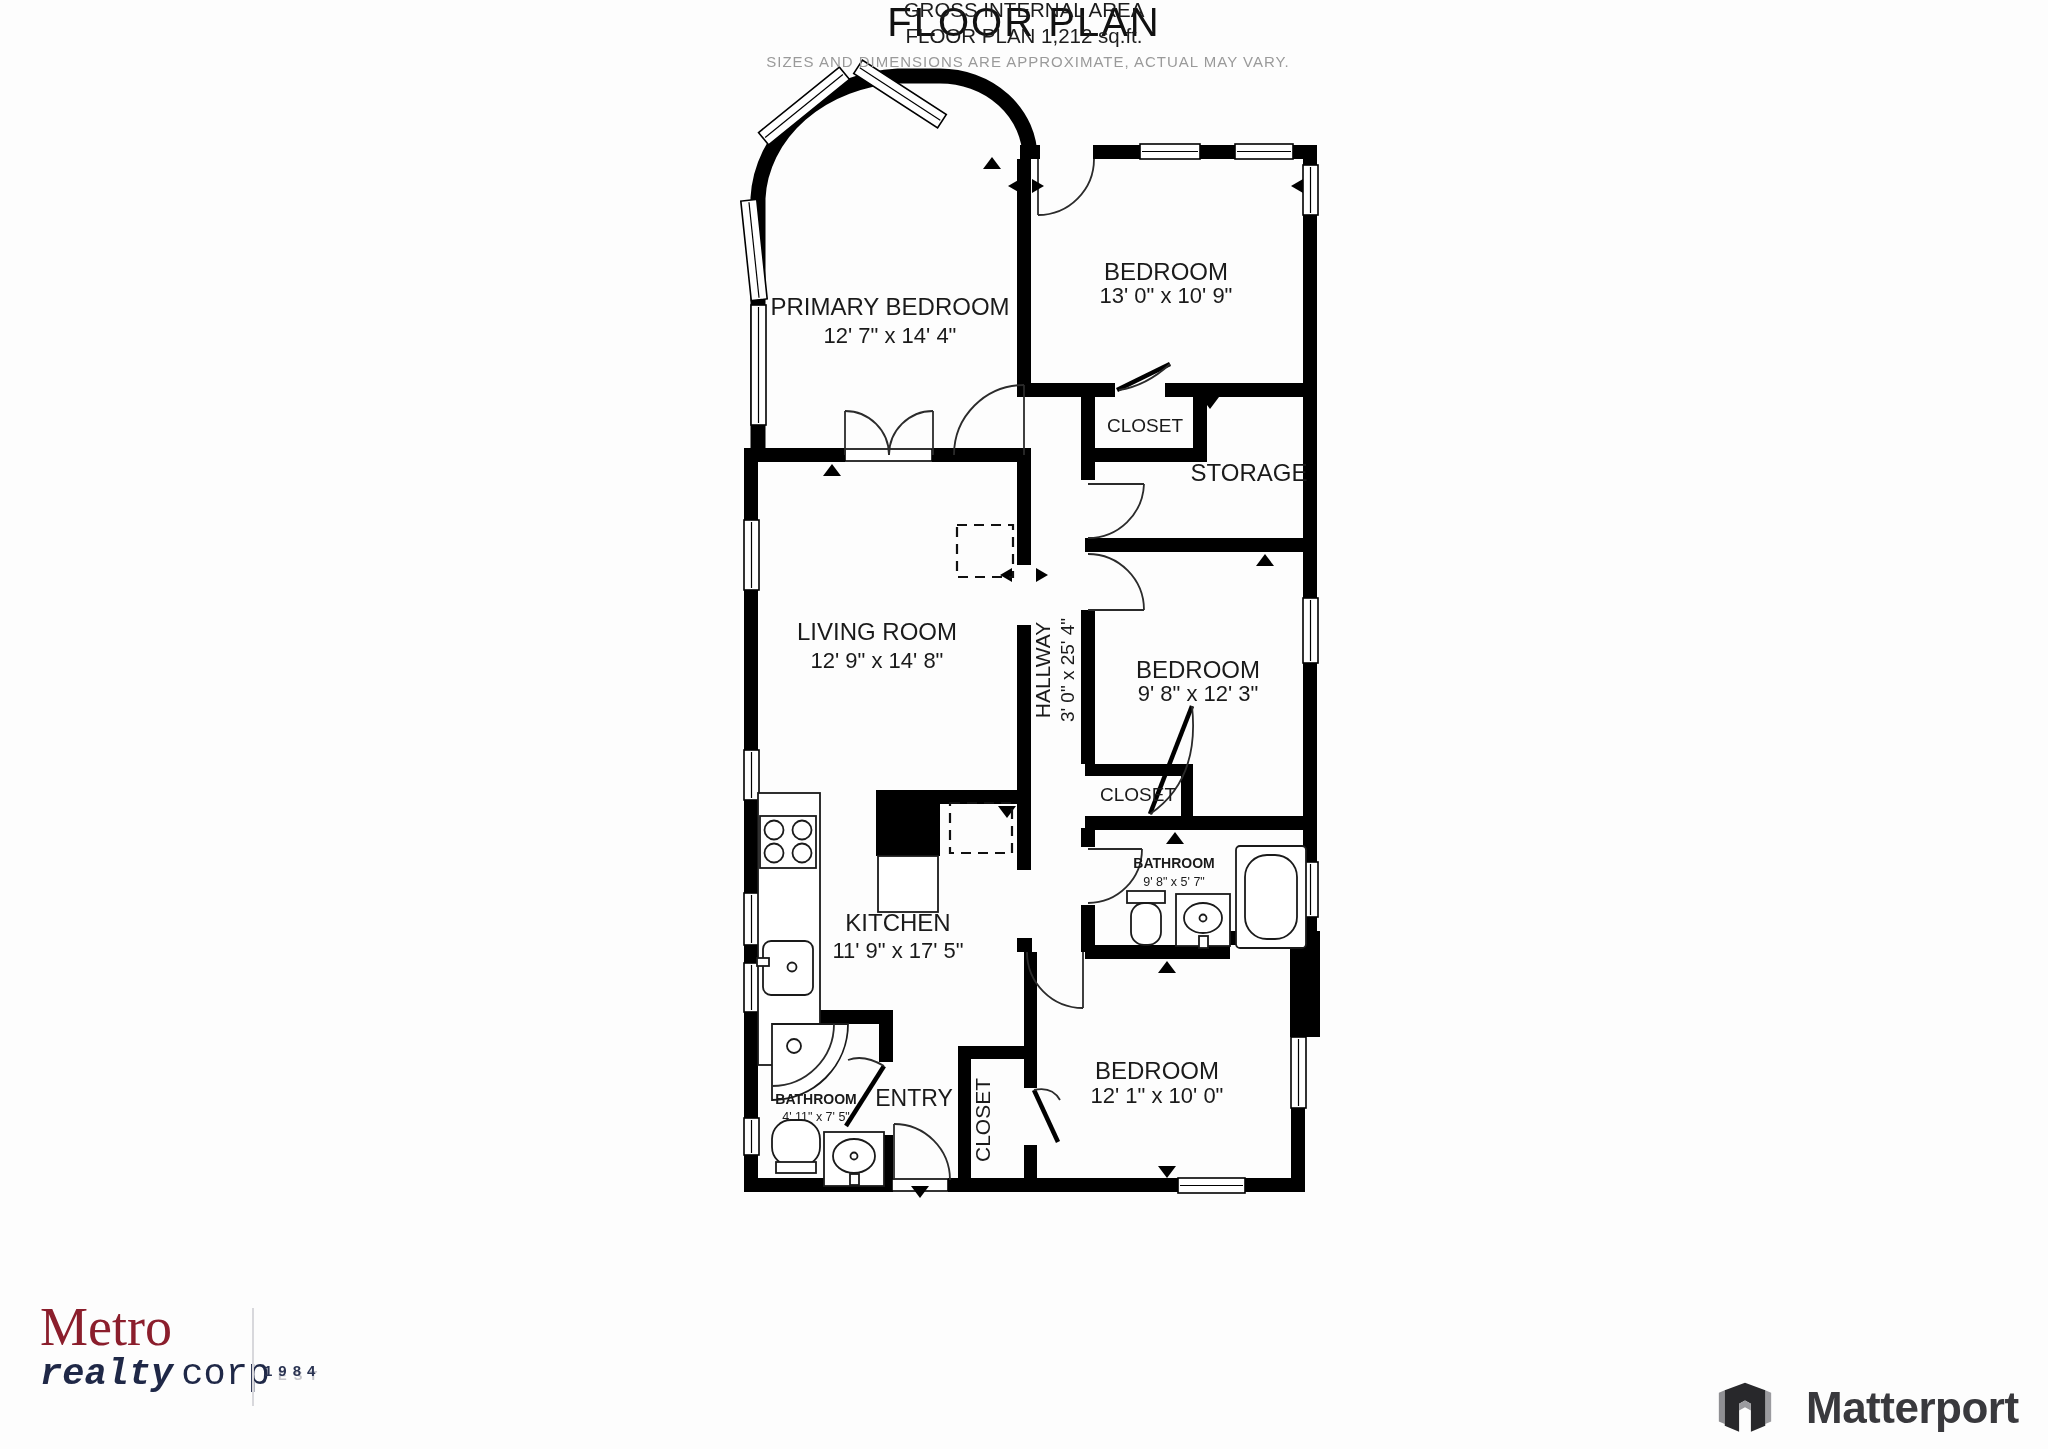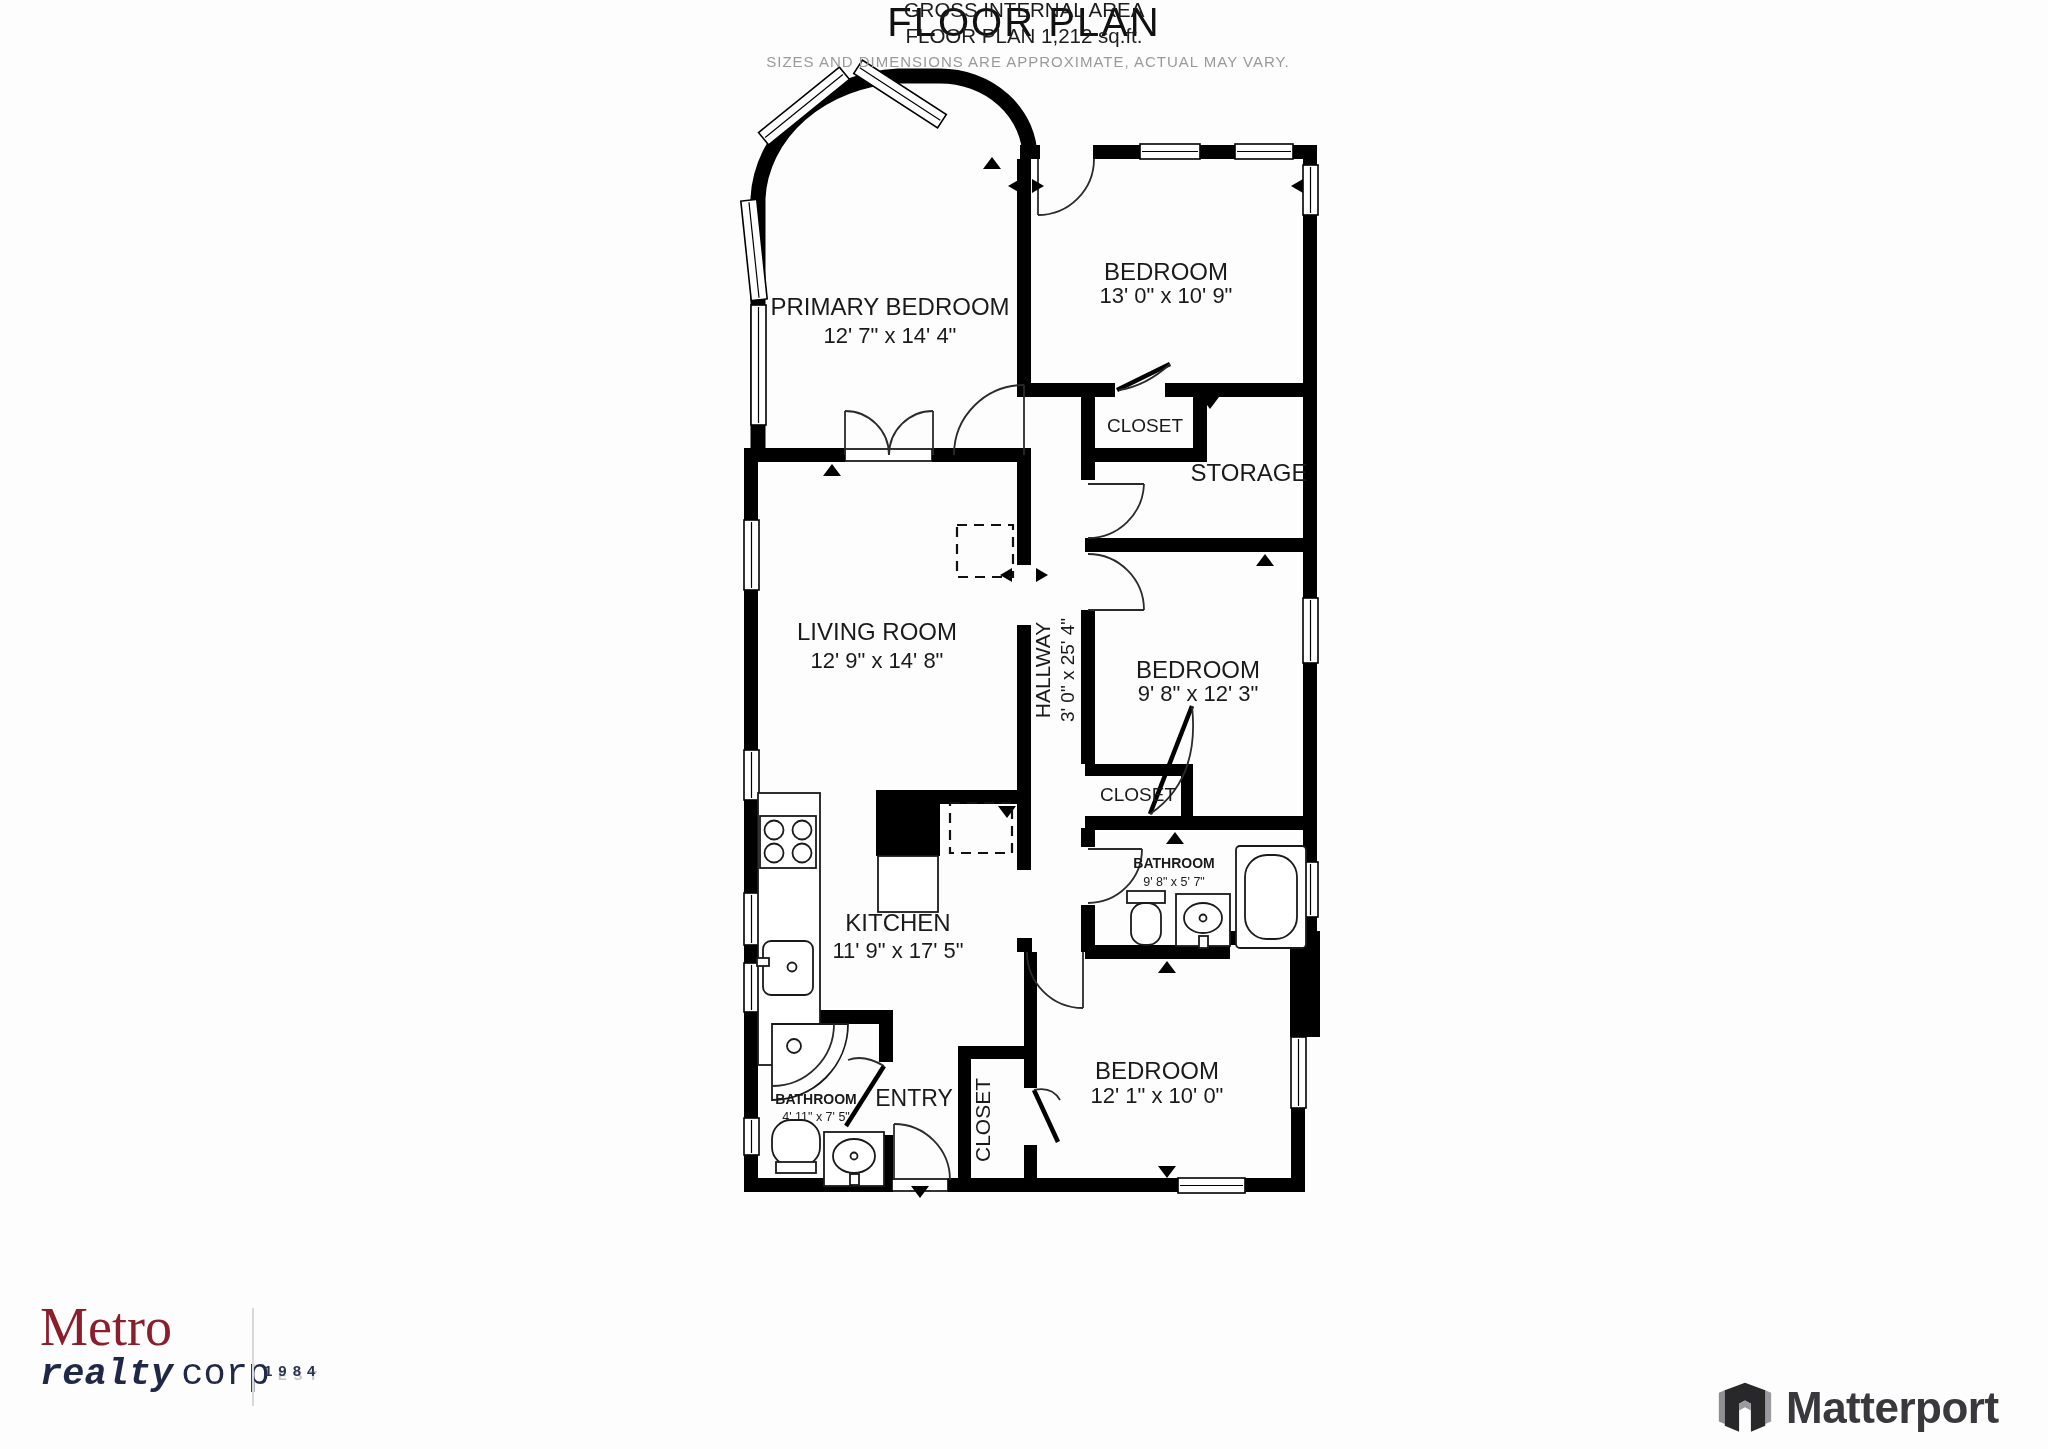--- a/index.html
+++ b/index.html
@@ -26,21 +26,21 @@
   .footer-disclaimer{font-size:15px;color:#9a9a9a;letter-spacing:1px;margin-top:8px;padding-left:8px;}
   #metro-logo{position:absolute;left:40px;top:1300px;width:260px;height:120px;}
   .metro-name{font-family:"Liberation Serif",serif;font-size:54px;color:#8b1e2c;line-height:1;}
   .metro-sub{font-family:Liberation Mono, monospace;font-size:37px;color:#1f2847;line-height:1;margin-top:2px;}
   .metro-sub em{font-style:italic;font-weight:bold;margin-right:8px;}
   .metro-divider{position:absolute;left:212px;top:8px;width:1.5px;height:98px;background:#d8d8dc;}
   .metro-est{position:absolute;left:238px;top:32px;font-size:13px;font-weight:600;
     letter-spacing:7px;color:#c4c4ca;margin-top:36px;}
   .metro-year{position:absolute;left:224px;top:62px;font-size:15px;font-weight:600;
     letter-spacing:6px;color:#2a3352;}
-  #matterport-logo{position:absolute;left:1718px;top:1380px;height:56px;display:flex;align-items:center;}
+  #matterport-logo{position:absolute;left:1718px;top:1380px;height:56px;display:flex;align-items:center;gap:20px;}
   #matterport-logo .mp-text{font-size:44px;font-weight:700;color:#39393d;letter-spacing:-0.5px;margin-left:14px;}
 </style>
 </head>
 <body>
 
 <div id="page">
 
 <svg id="plan-svg" width="2048" height="1449" viewBox="0 0 2048 1449">
 
   <g>

